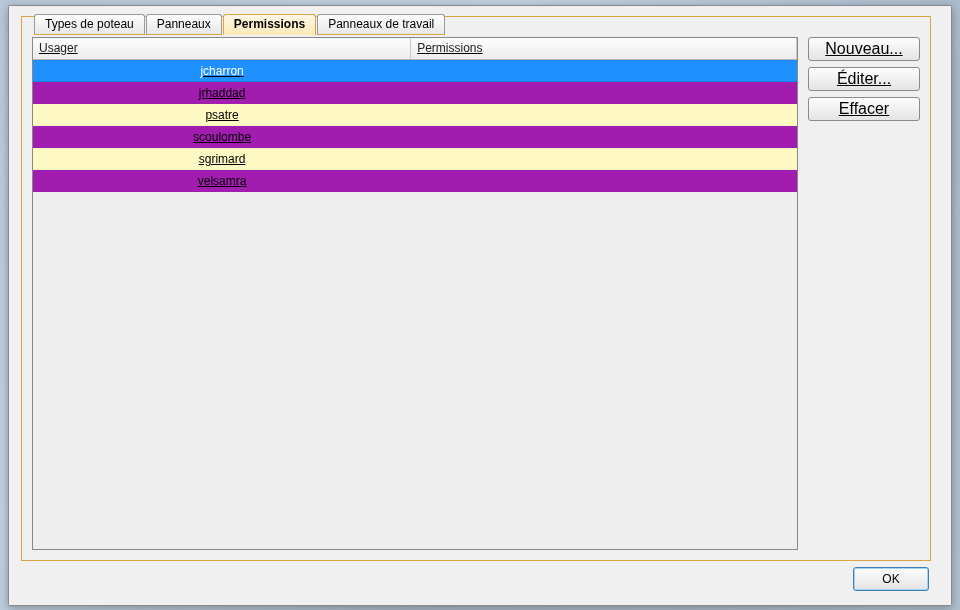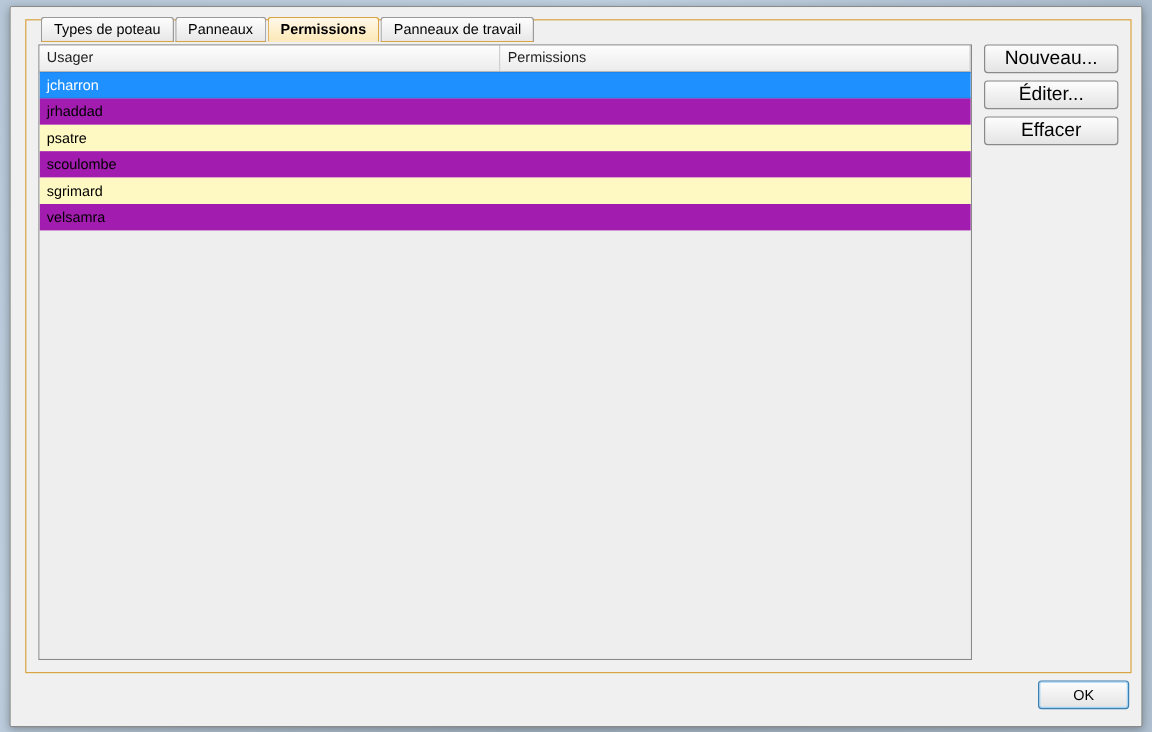--- a/index.html
+++ b/index.html
@@ -45,21 +45,21 @@
   display: flex; align-items: center; justify-content: center;
   color: #fff;
   font-weight: bold;
   cursor: pointer;
 }
 .client {
   flex: 1;
   background: #f0f0f0;
   display: flex;
   flex-direction: column;
-  padding: 10px 8px 8px 12px;
+  padding: 10px 20px 8px 12px;
 }
 .panel {
   flex: 1;
   border: 1px solid #d9a441;
   background: #f0f0f0;
   position: relative;
   padding: 20px 10px 10px 10px;
 }
 .tabs {
   position: absolute;
@@ -84,20 +84,21 @@
   border: 1px solid #d9a441;
   border-bottom: 1px solid #fce9b8;
   font-weight: bold;
   z-index: 2;
   top: 0px;
 }
 .panel-inner {
   display: flex;
   gap: 10px;
   height: 100%;
+  text-decoration: underline;
 }
 .table-wrap {
   flex: 1;
   background: #eeeeee;
   border: 1px solid #888;
   display: flex;
   flex-direction: column;
 }
 .thead {
   display: flex;
@@ -115,21 +116,21 @@
 .tbody { flex: 1; overflow: hidden; background: #eeeeee; }
 .tr {
   display: flex;
   height: 22px;
   align-items: center;
 }
 .tr.sel { background: #1e90ff; color: #fff; border-top: 1px solid #1c86ee; border-bottom: 1px solid #1c86ee; }
 .tr.alt { background: #fef9c3; }
 .tr.wht { background: #a21caf; }
 .td { padding: 0 6px; }
-.td.col-user { width: 49.5%; }
+.td.col-user { width: 49.5%; text-align: center; }
 .td.col-perm { flex: 1; }
 .sidebuttons {
   width: 112px;
   display: flex;
   flex-direction: column;
   gap: 6px;
 }
 .btn {
   height: 24px;
   background: linear-gradient(#fdfdfd, #e4e4e4);

